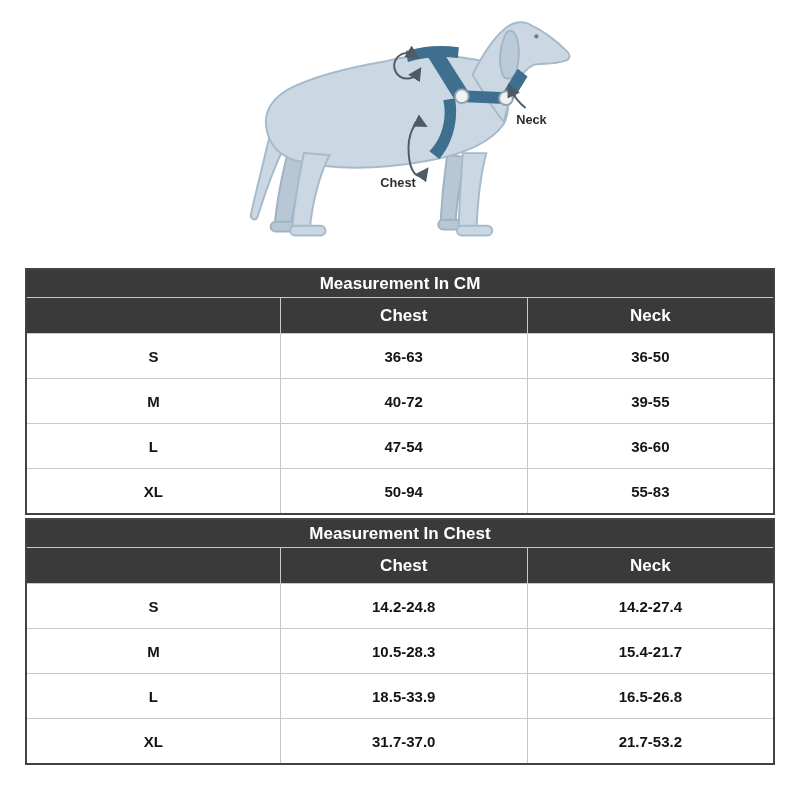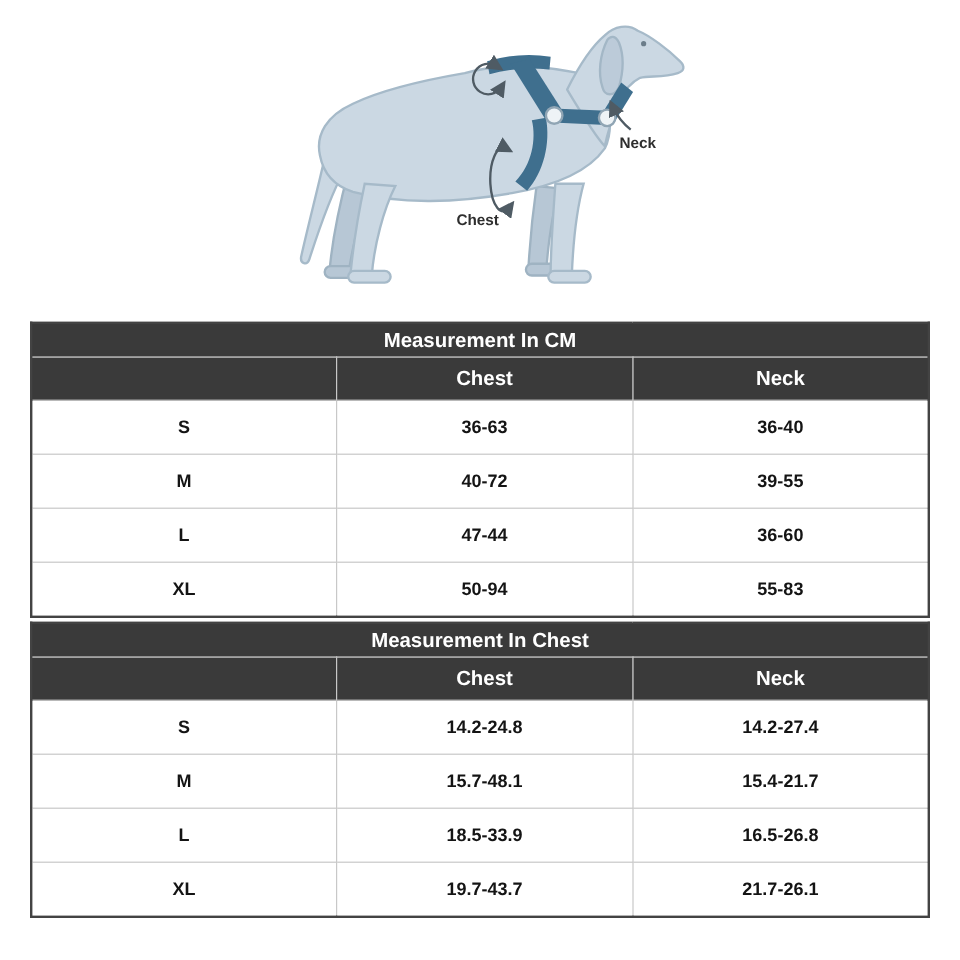--- a/index.html
+++ b/index.html
@@ -135,30 +135,30 @@
       <tr class="head-row">
         <th></th>
         <th>Chest</th>
         <th>Neck</th>
       </tr>
     </thead>
     <tbody>
       <tr>
         <td>S</td>
         <td>36-63</td>
-        <td>36-40</td>
+        <td>36-50</td>
       </tr>
       <tr>
         <td>M</td>
         <td>40-72</td>
         <td>39-55</td>
       </tr>
       <tr>
         <td>L</td>
-        <td>47-44</td>
+        <td>47-54</td>
         <td>36-60</td>
       </tr>
       <tr>
         <td>XL</td>
         <td>50-94</td>
         <td>55-83</td>
       </tr>
     </tbody>
   </table>
 
@@ -179,29 +179,29 @@
       </tr>
     </thead>
     <tbody>
       <tr>
         <td>S</td>
         <td>14.2-24.8</td>
         <td>14.2-27.4</td>
       </tr>
       <tr>
         <td>M</td>
-        <td>15.7-48.1</td>
+        <td>10.5-28.3</td>
         <td>15.4-21.7</td>
       </tr>
       <tr>
         <td>L</td>
         <td>18.5-33.9</td>
         <td>16.5-26.8</td>
       </tr>
       <tr>
         <td>XL</td>
-        <td>19.7-43.7</td>
-        <td>21.7-26.1</td>
+        <td>31.7-37.0</td>
+        <td>21.7-53.2</td>
       </tr>
     </tbody>
   </table>
 
 </div>
 
 </body></html>

